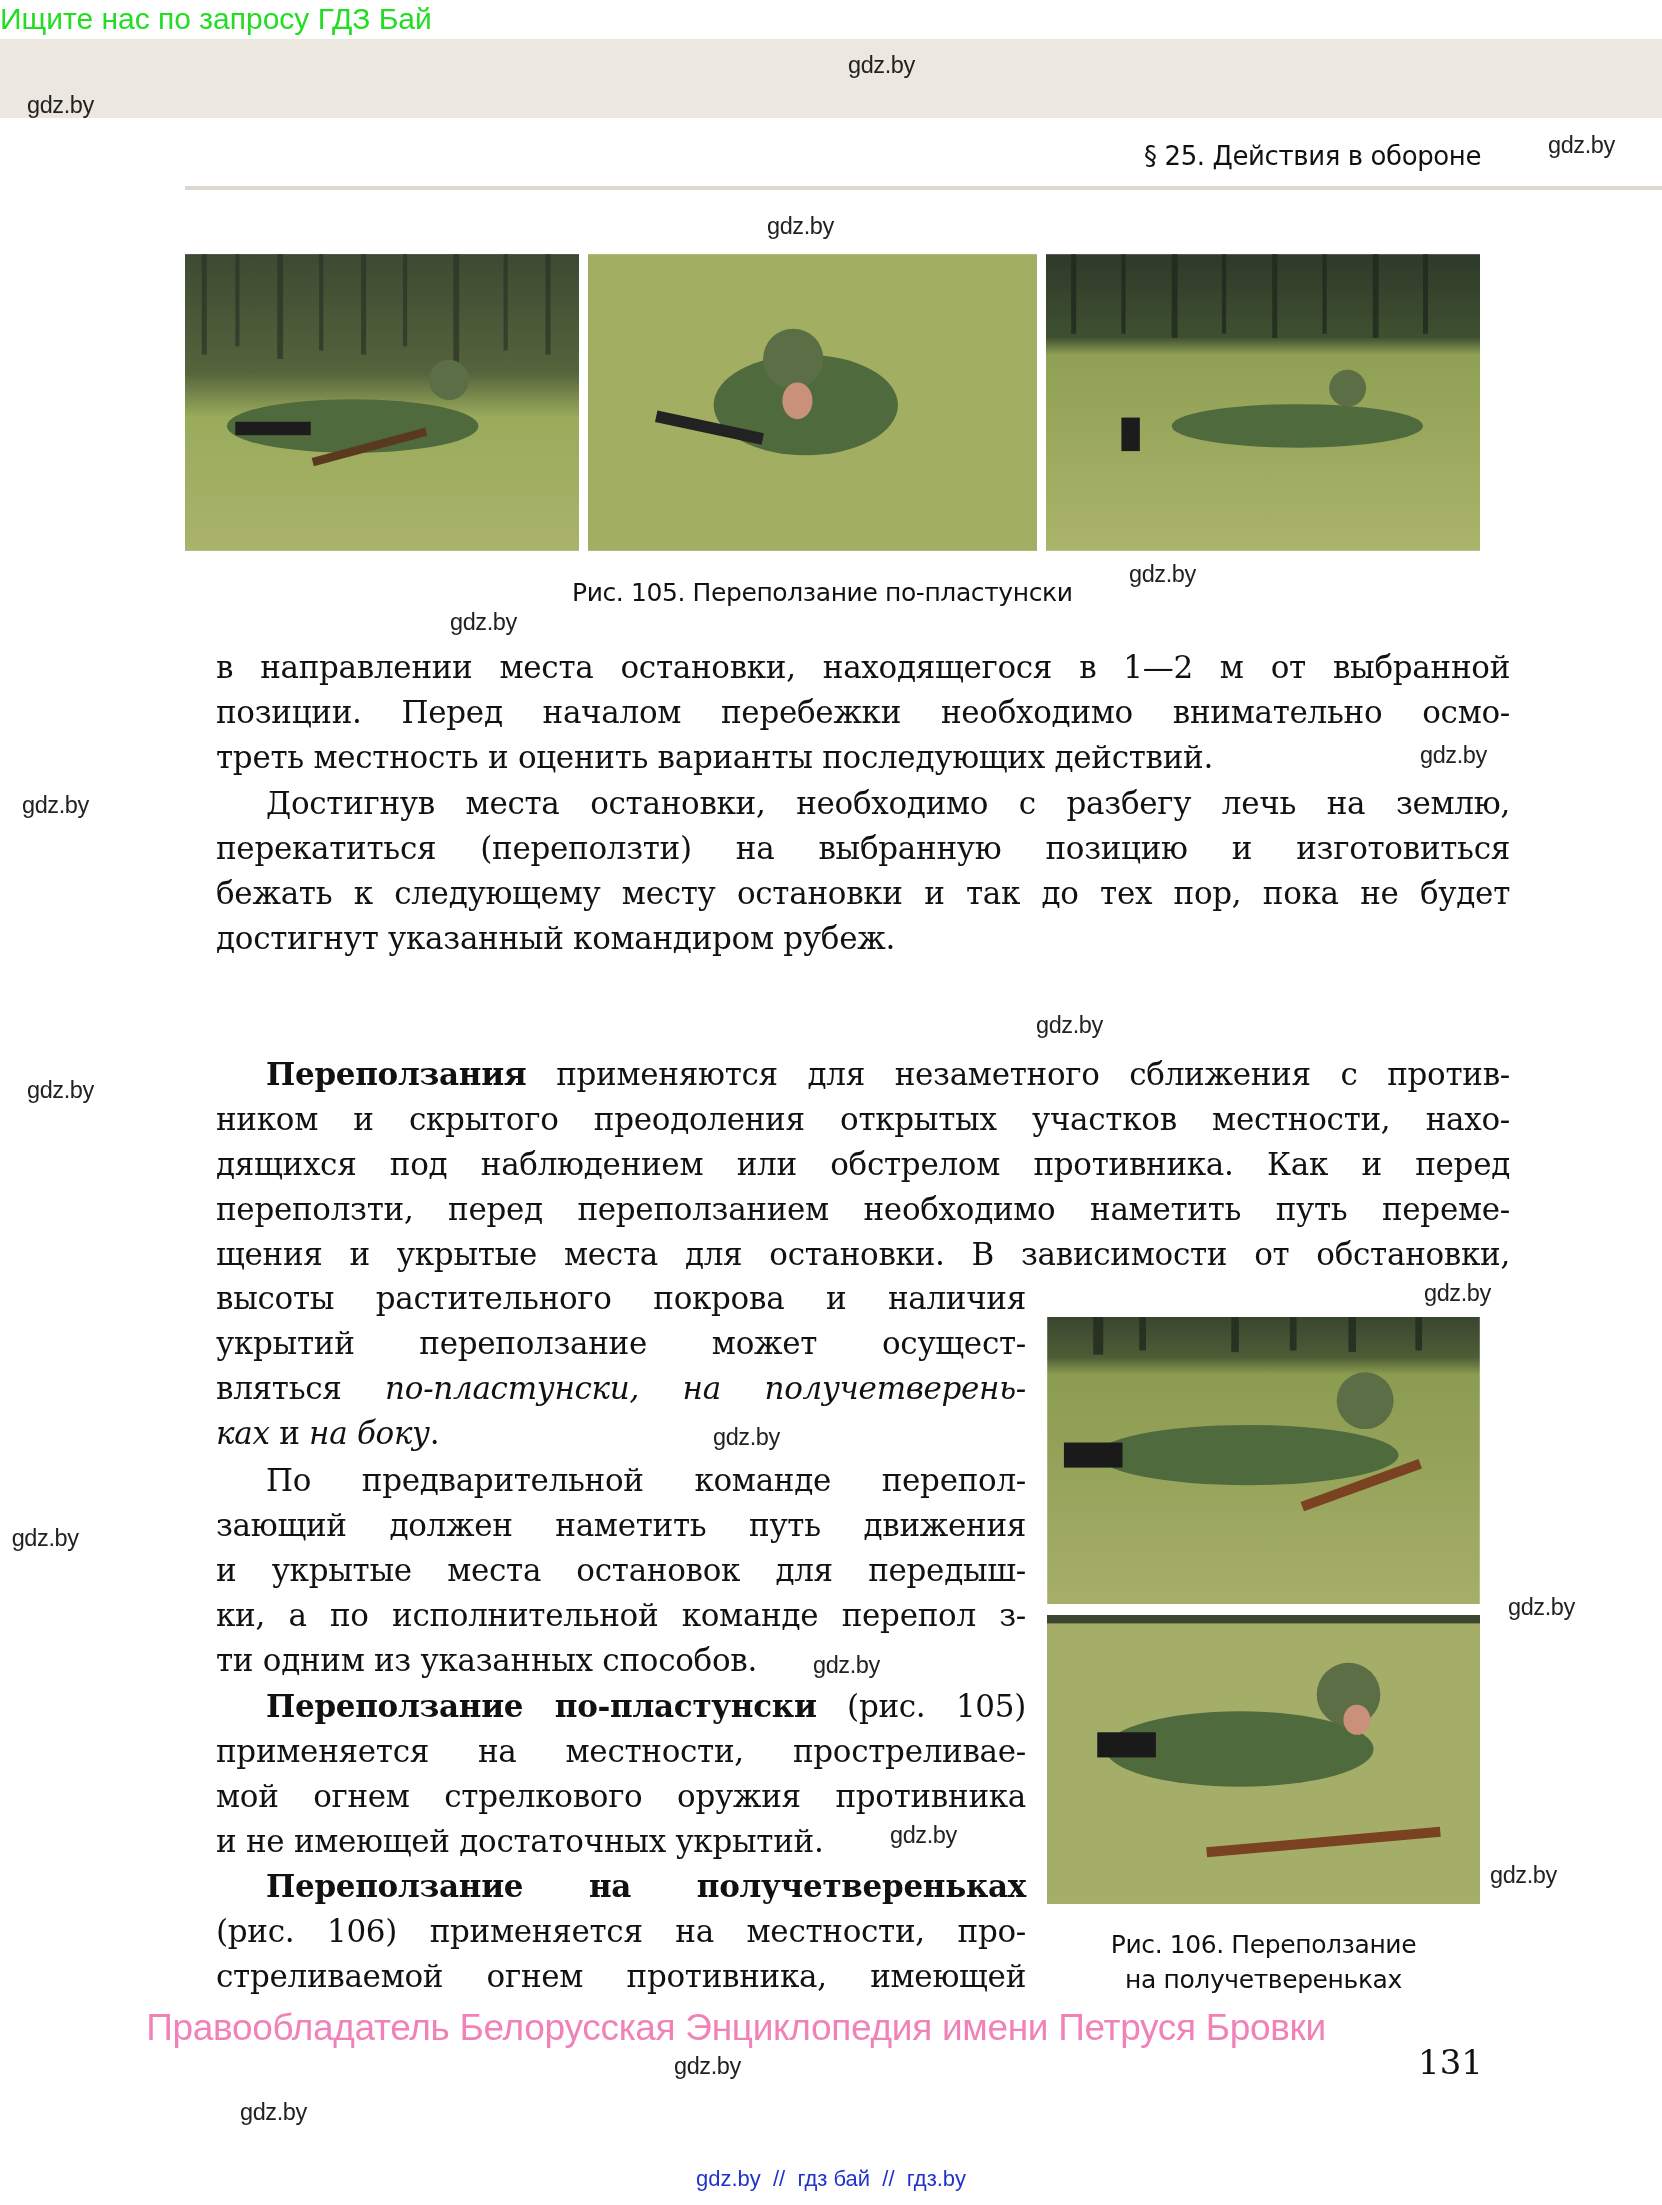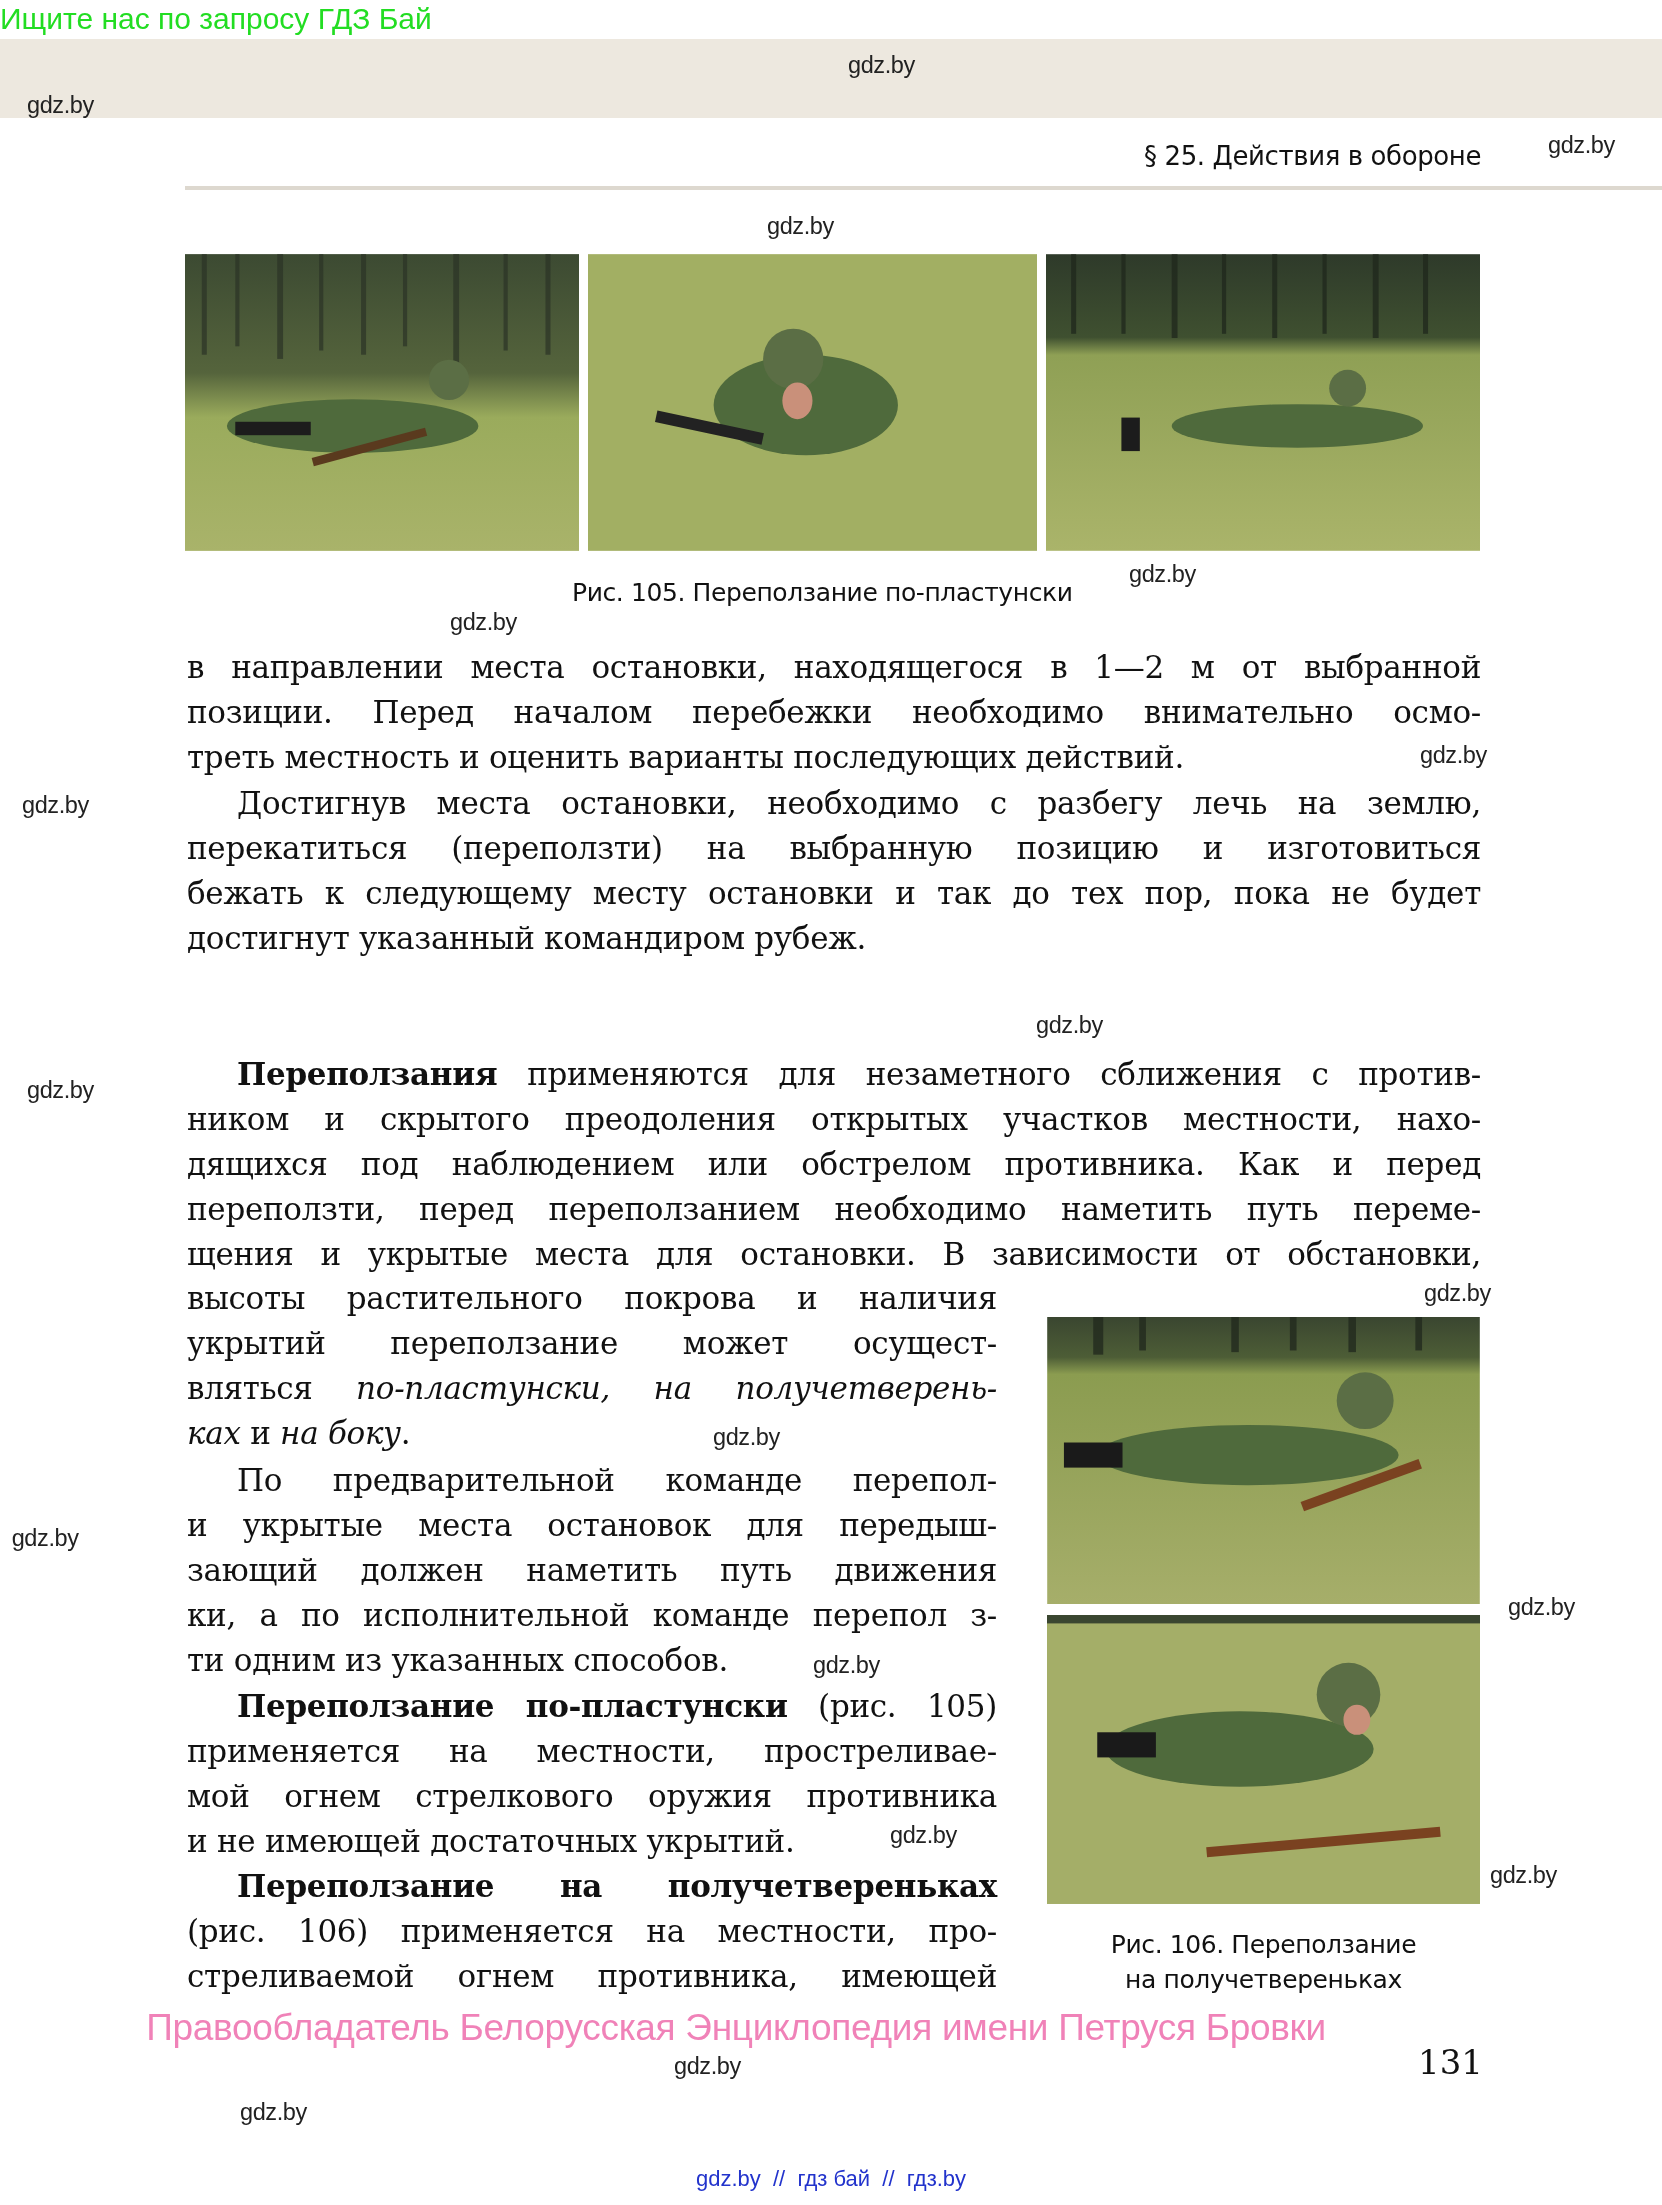--- a/index.html
+++ b/index.html
@@ -29,20 +29,21 @@
     font-family: "DejaVu Sans", sans-serif; font-size: 25px; color: #111; white-space: nowrap;
     letter-spacing: -0.4px;
   }
   .caption2 {
     font-family: "DejaVu Sans", sans-serif; font-size: 25px; color: #111; text-align: center;
     line-height: 35px; letter-spacing: -0.4px;
   }
   .body-text {
     font-size: 31px; line-height: 45px; color: #111; text-align: justify;
     letter-spacing: -0.3px;
+    margin-left: 29px;
   }
   .line { display: block; height: 45px; white-space: nowrap; text-align-last: justify; text-align: justify; overflow: visible; }
   .line.last { text-align-last: left; }
   .indent { padding-left: 50px; }
   b { font-weight: bold; }
   i { font-style: italic; }
   .rights {
     left: 0; width: 1472px; top: 2007px; text-align: center;
     font-family: "Liberation Sans", sans-serif; font-size: 37px; color: #f082b8;
     white-space: nowrap; letter-spacing: -0.3px;
@@ -171,22 +172,22 @@
 
 <div class="abs body-text" style="left:187px;top:1276px;width:810px;">
   <span class="line">высоты растительного покрова и наличия</span>
   <span class="line">укрытий переползание может осущест-</span>
   <span class="line"><span>вляться </span><i>по-пластунски, на получетверень-</i></span>
   <span class="line last"><i>ках</i><span> и </span><i>на боку</i><span>.</span></span>
 </div>
 
 <div class="abs body-text" style="left:187px;top:1458px;width:810px;">
   <span class="line indent">По предварительной команде перепол-</span>
+  <span class="line">зающий должен наметить путь движения</span>
   <span class="line">и укрытые места остановок для передыш-</span>
-  <span class="line">зающий должен наметить путь движения</span>
   <span class="line">ки, а по исполнительной команде перепол з-</span>
   <span class="line last">ти одним из указанных способов.</span>
 </div>
 
 <div class="abs body-text" style="left:187px;top:1684px;width:810px;">
   <span class="line indent"><b>Переползание по-пластунски</b><span> (рис. 105)</span></span>
   <span class="line">применяется на местности, простреливае-</span>
   <span class="line">мой огнем стрелкового оружия противника</span>
   <span class="line last">и не имеющей достаточных укрытий.</span>
 </div>

